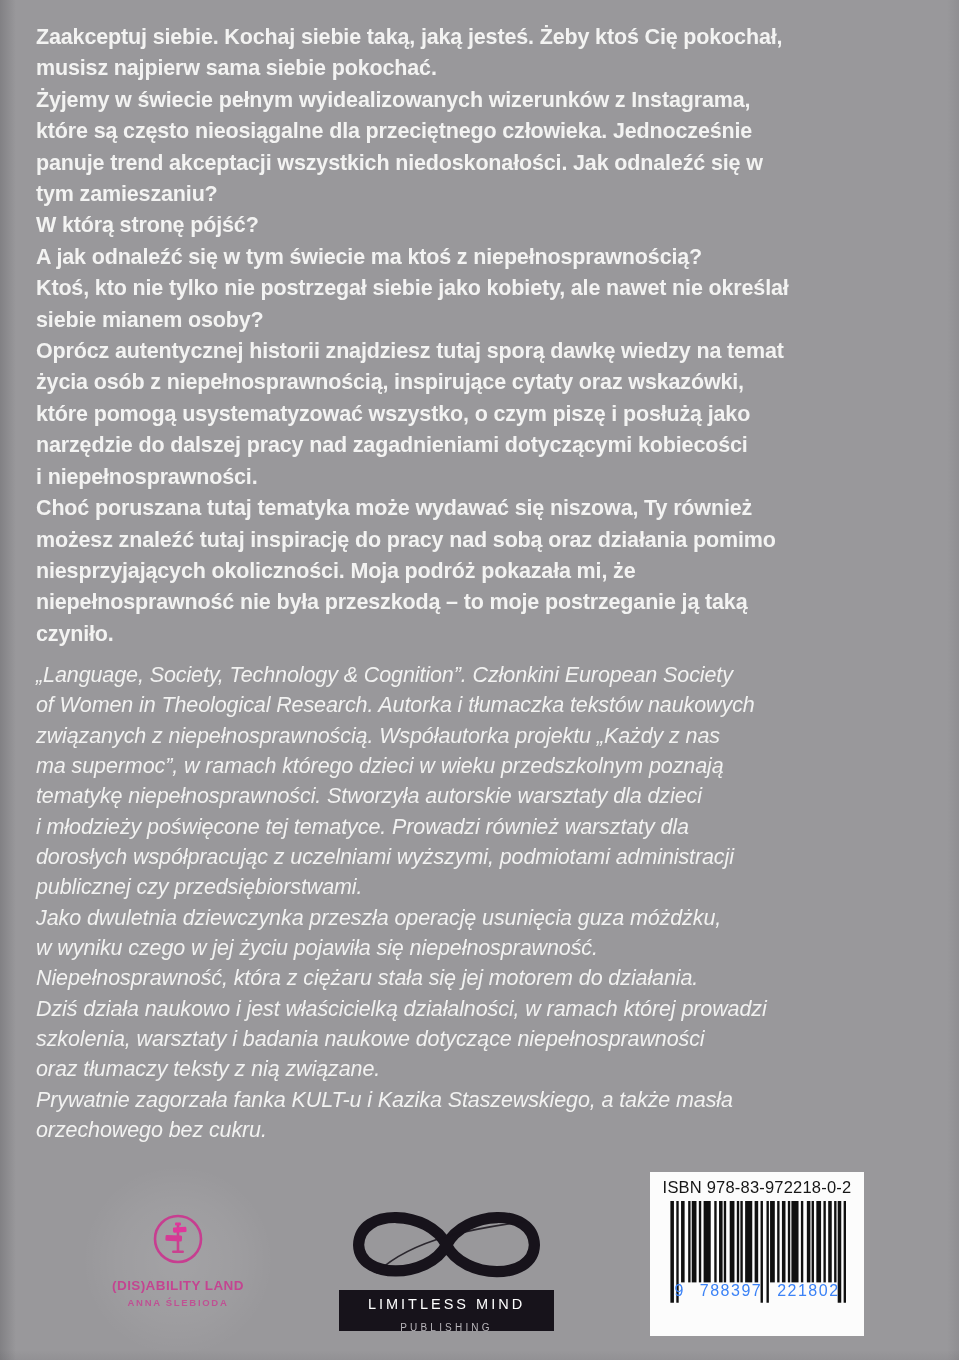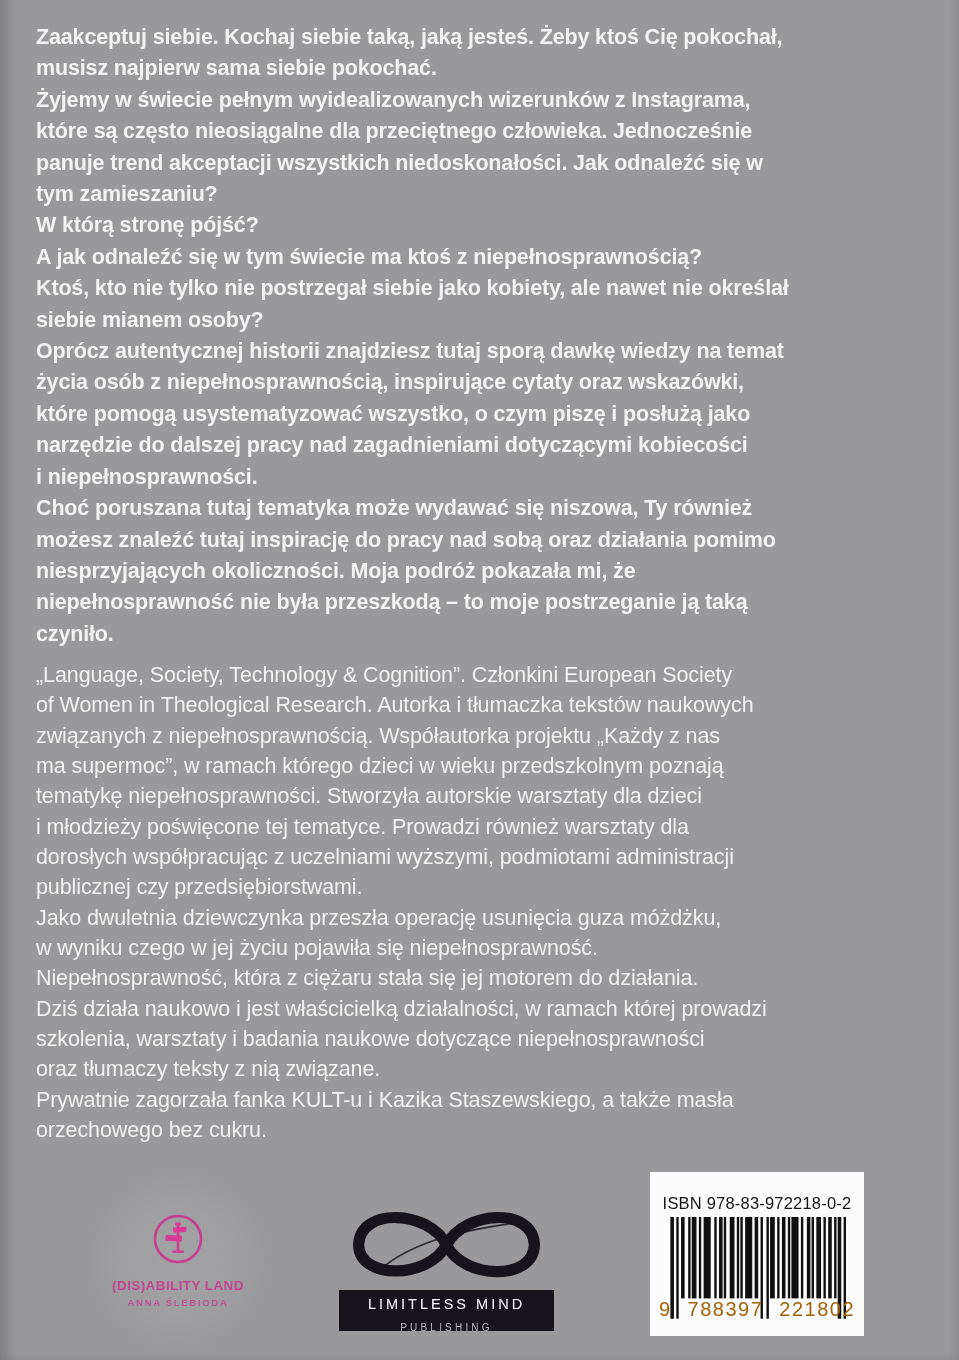--- a/index.html
+++ b/index.html
@@ -23,21 +23,21 @@
     font-weight:700;font-size:21.5px;line-height:31.4px;
     letter-spacing:-0.15px;
     color:#f3f3f2;
   }
   .bio{
     position:absolute;left:36px;top:660px;
     color:#f2f2f1;font-size:21.5px;line-height:30.35px;font-weight:400;
     letter-spacing:-0.1px;
   }
   .bio-first{white-space:pre;}
-  .bio-rest{white-space:pre;}
+  .bio-rest{white-space:pre;font-style:italic;}
   .bold{font-weight:700;}
 
   
   .dl-halo{
     position:absolute;left:82px;top:1168px;width:192px;height:185px;border-radius:50%;
     background:radial-gradient(circle, rgba(255,255,255,.10) 0%, rgba(255,255,255,.05) 45%, rgba(255,255,255,0) 72%);
     pointer-events:none;
   }
   .dl-logo{
     position:absolute;left:88px;top:1213px;width:180px;
@@ -55,24 +55,24 @@
     height:41px;box-sizing:border-box;padding-top:6px;
   }
   .lm-name{color:#ffffff;font-size:14.5px;letter-spacing:3px;font-weight:400;}
   .lm-sub{color:#b9b6bb;font-size:10px;letter-spacing:3.2px;margin-top:10px;}
 
   
   .isbn{
     position:absolute;left:650px;top:1172px;width:214px;height:164px;
     background:#fcfcfc;text-align:center;box-sizing:border-box;
   }
-  .isbn-label{font-size:16.5px;color:#161616;margin-top:22px;letter-spacing:.2px;white-space:nowrap;}
+  .isbn-label{font-size:16.5px;color:#161616;margin-top:6px;letter-spacing:.2px;white-space:nowrap;}
   .isbn svg{display:block;margin:4px auto 0;width:178px;height:104px;}
   .isbn-digits{
-    font-size:20px;color:#a16207;margin-top:-23px;
+    font-size:16px;color:#3b82f6;margin-top:-23px;
     letter-spacing:1.5px;word-spacing:9px;white-space:nowrap;
     position:relative;
   }
 </style>
 </head>
 <body>
 
 <div class="cover" style="--bg: #99989b; --pink: #c73e90; --ink: #17131b;">
   <div class="edge-shade"></div>
 

